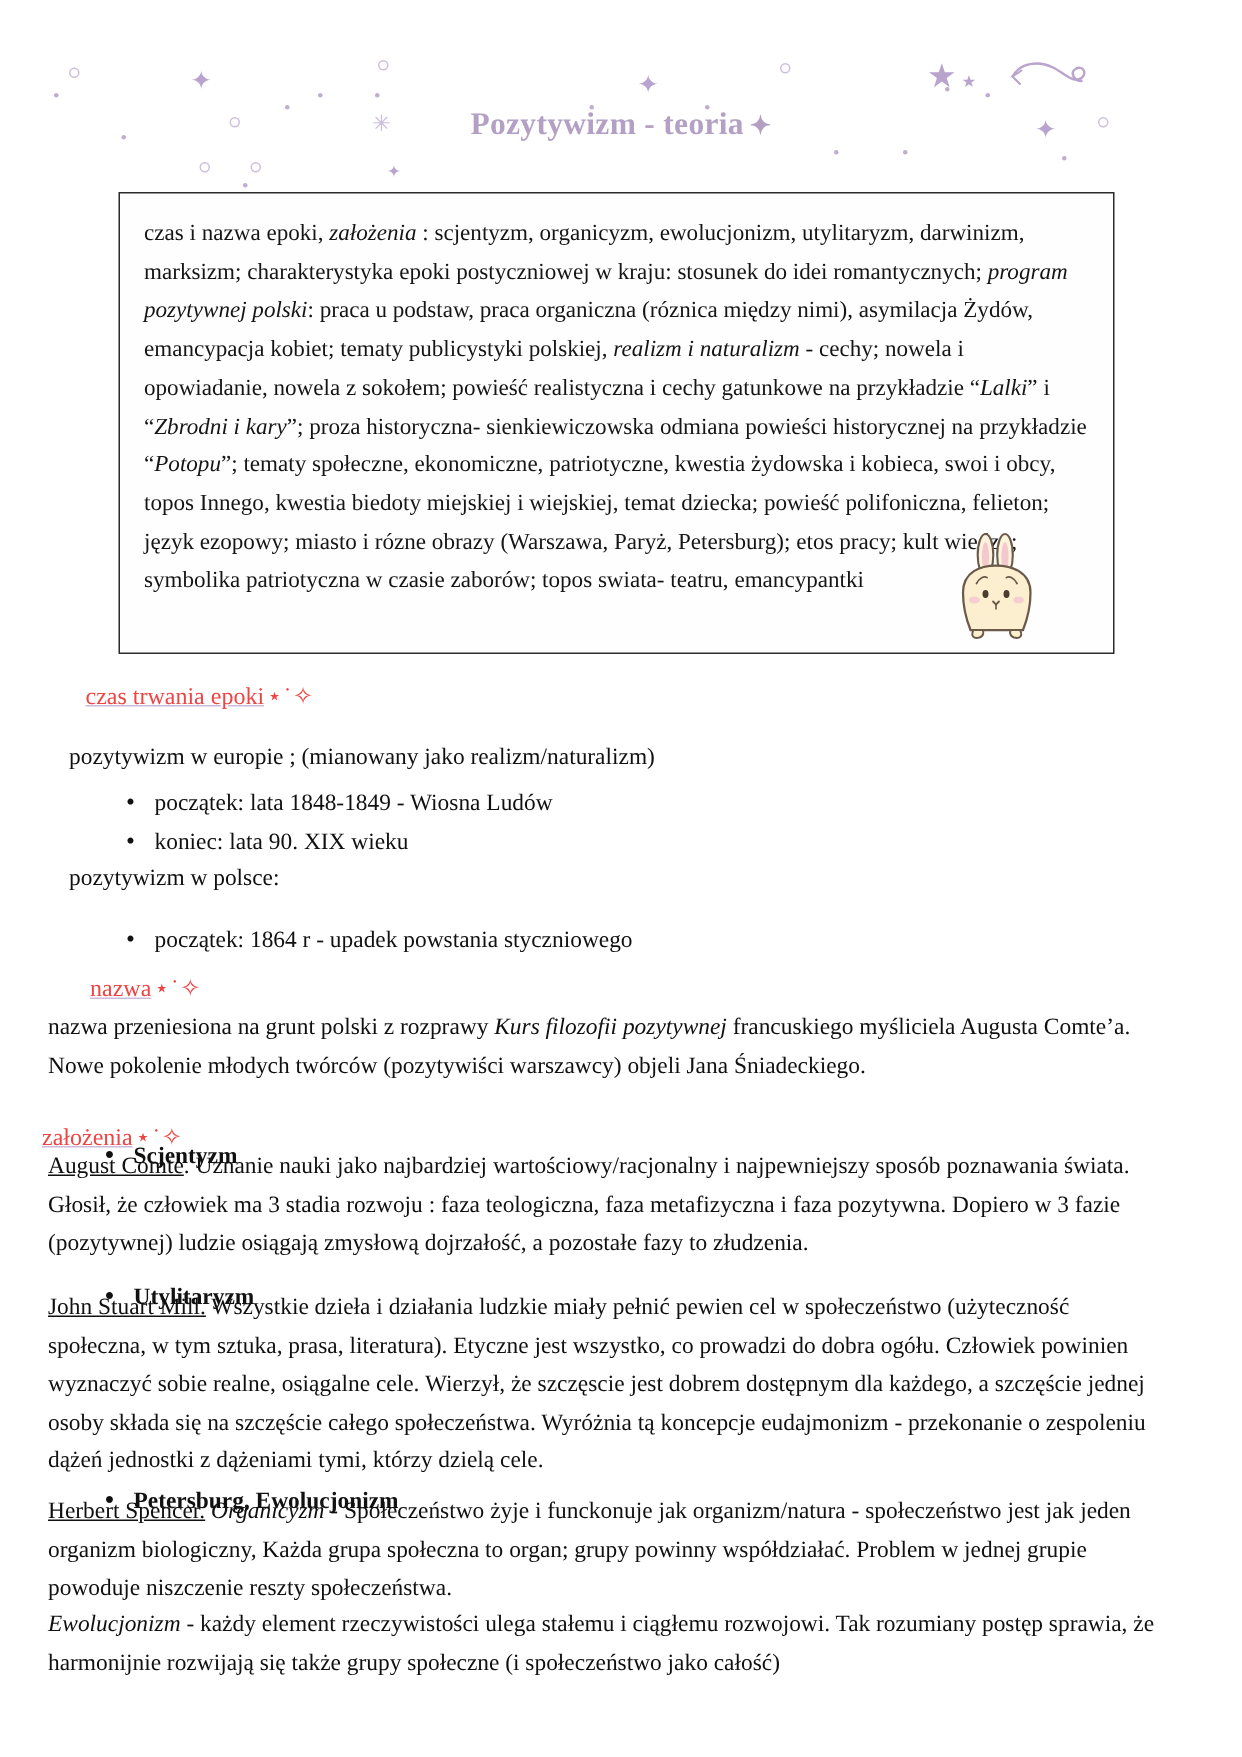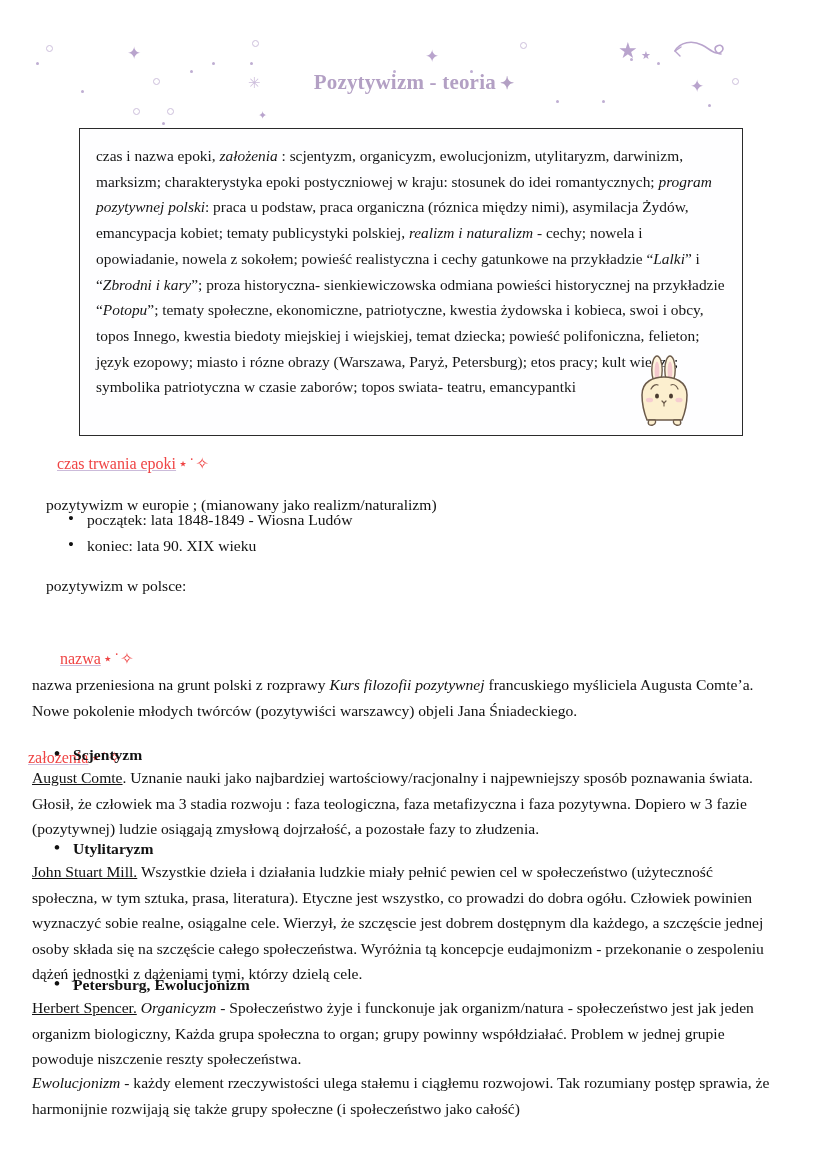--- a/index.html
+++ b/index.html
@@ -112,21 +112,21 @@
     position: absolute;
     font-size: 15.6px;
     line-height: 25.6px;
     color: #101010;
   }
   .para i { font-style: italic; }
   .para u { text-decoration: underline; }
 
   ul.bullets {
     position: absolute;
-    margin: 0;
+    margin: 16px;
     padding: 0 0 0 20px;
     list-style: none;
     font-size: 15.6px;
     line-height: 25.8px;
   }
   ul.bullets li {
     position: relative;
     padding-left: 21px;
     white-space: nowrap;
   }
@@ -215,20 +215,21 @@
 <div class="para" style="left:46px; top:492px; width:700px;">pozytywizm w europie ; (mianowany jako realizm/naturalizm)</div>
 
 <ul class="bullets" style="left:46px; top:507px;">
   <li>początek: lata 1848-1849 - Wiosna Ludów</li>
   <li>koniec: lata 90. XIX wieku</li>
 </ul>
 
 <div class="para" style="left:46px; top:573px; width:700px;">pozytywizm w polsce:</div>
 
 <ul class="bullets" style="left:46px; top:598px;">
+  <li>początek: 1864 r - upadek powstania styczniowego</li>
 </ul>
 
 <div class="section-head" style="left:60px; top:649px;"><span>nazwa</span><span class="deco">⋆˙✧</span></div>
 
 <div class="para" style="left:32px; top:672px; width:735px;"><span>nazwa przeniesiona na grunt polski z rozprawy </span><i>Kurs filozofii pozytywnej</i><span> francuskiego myśliciela Augusta Comte’a. Nowe pokolenie młodych twórców (pozytywiści warszawcy) objeli Jana Śniadeckiego.</span></div>
 
 <div class="section-head" style="left:28px; top:748px;"><span>założenia</span><span class="deco">⋆˙✧</span></div>
 
 <ul class="bullets" style="left:32px; top:742px;">
   <li class="bold">Scjentyzm</li>

